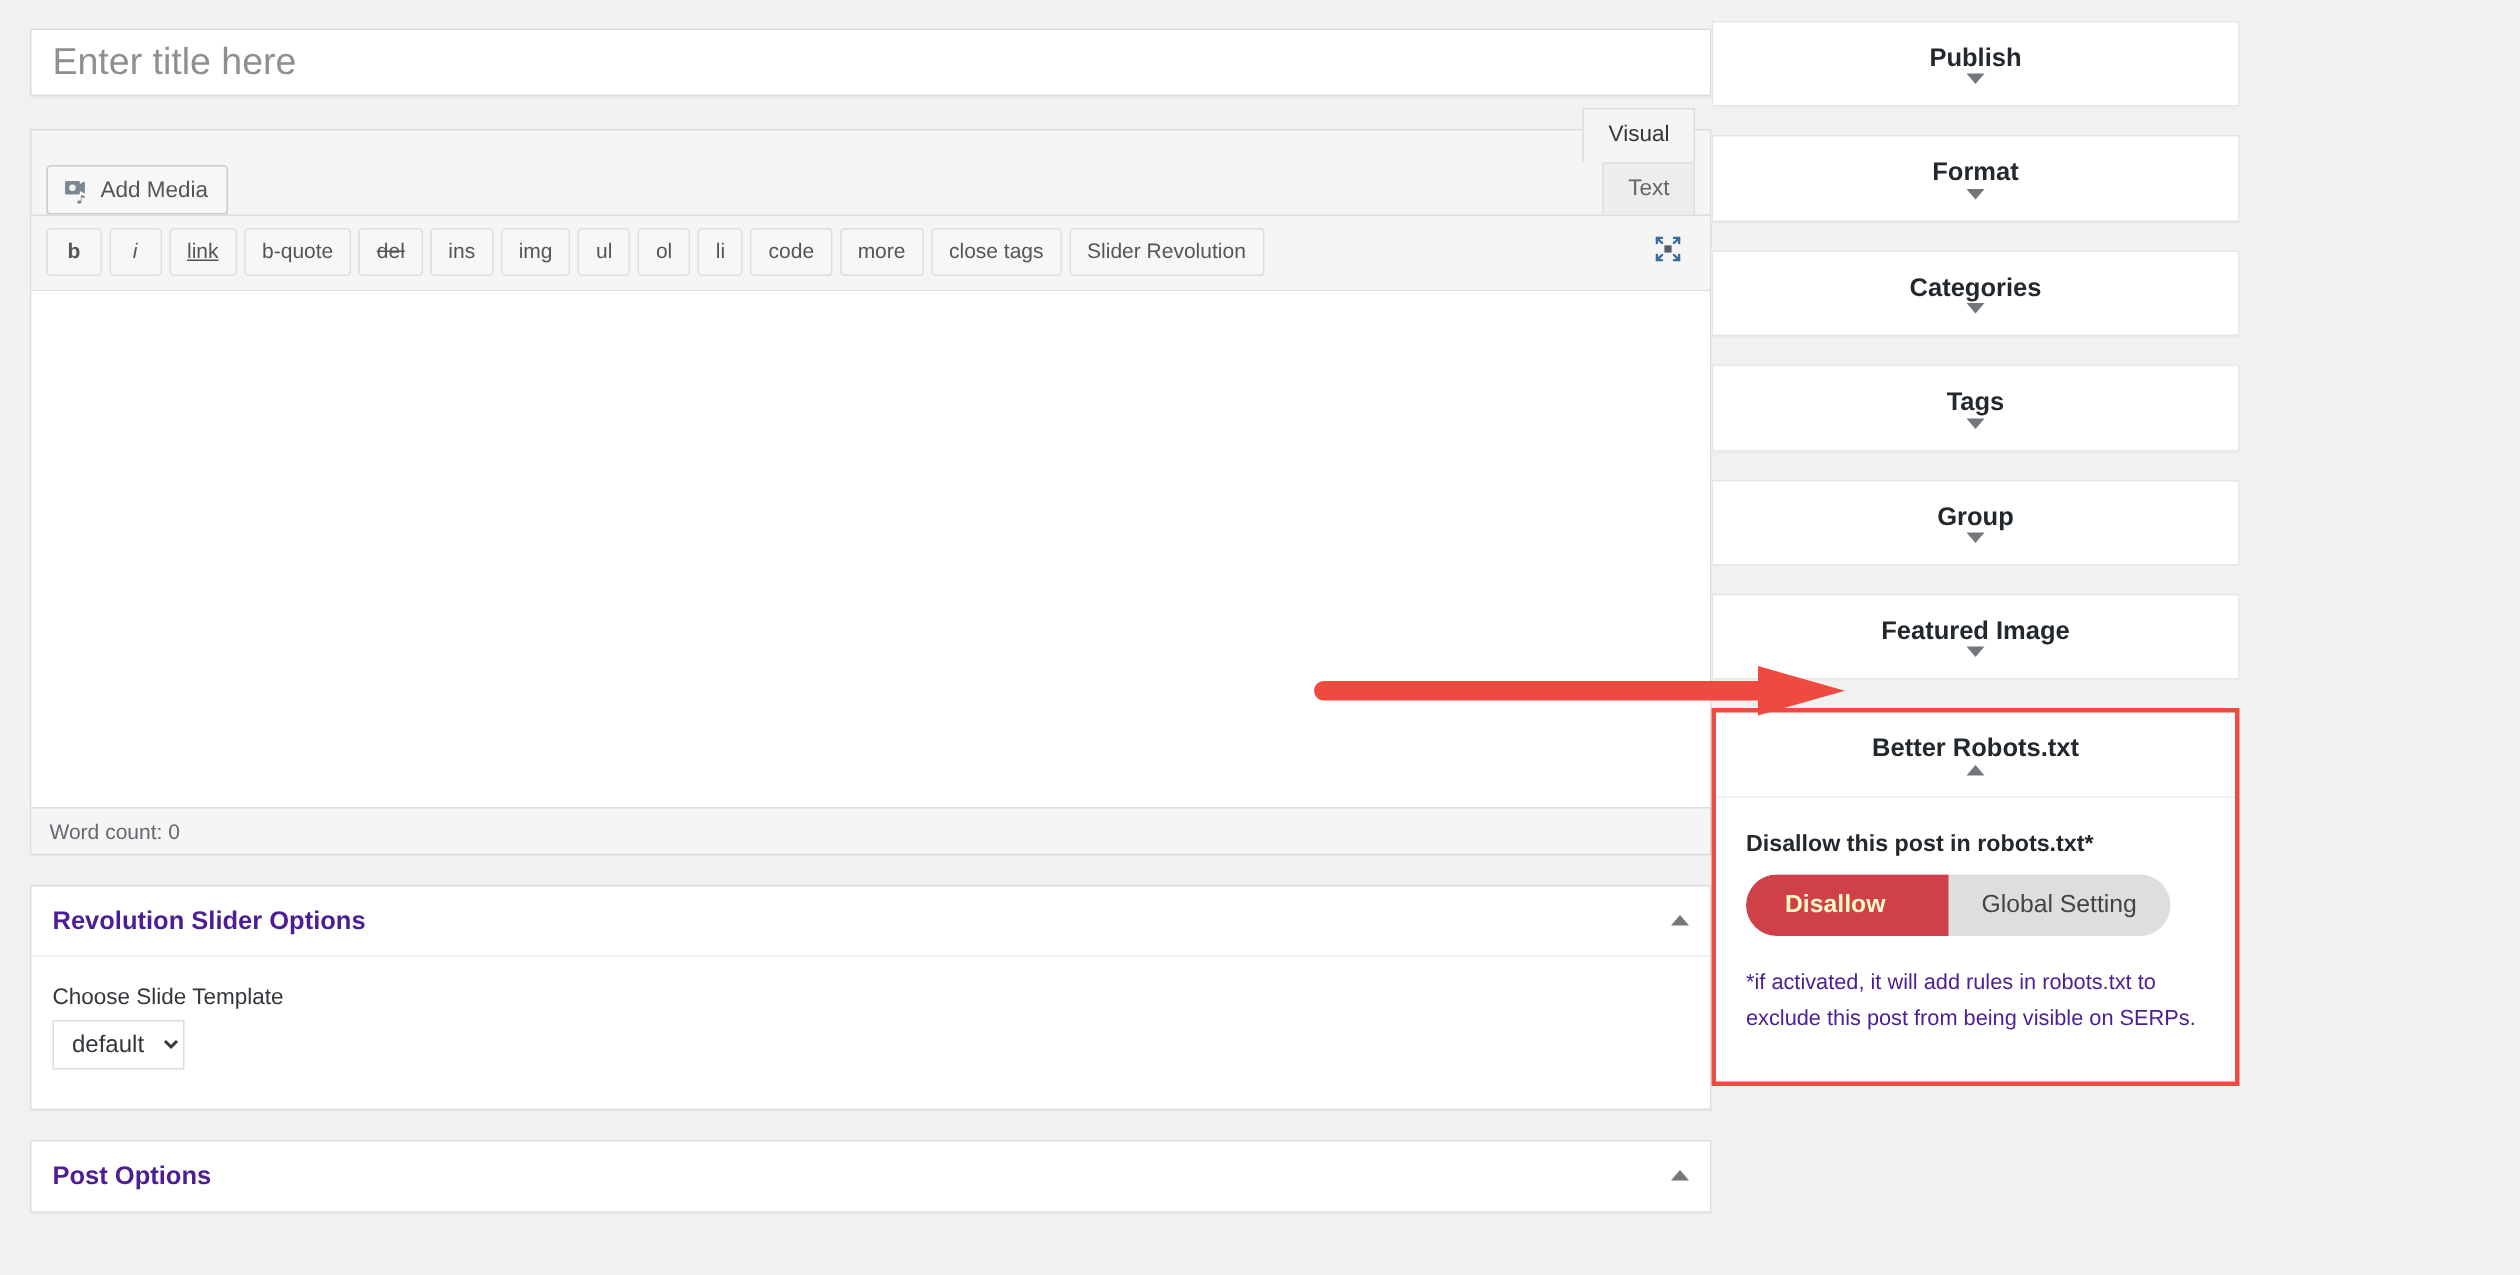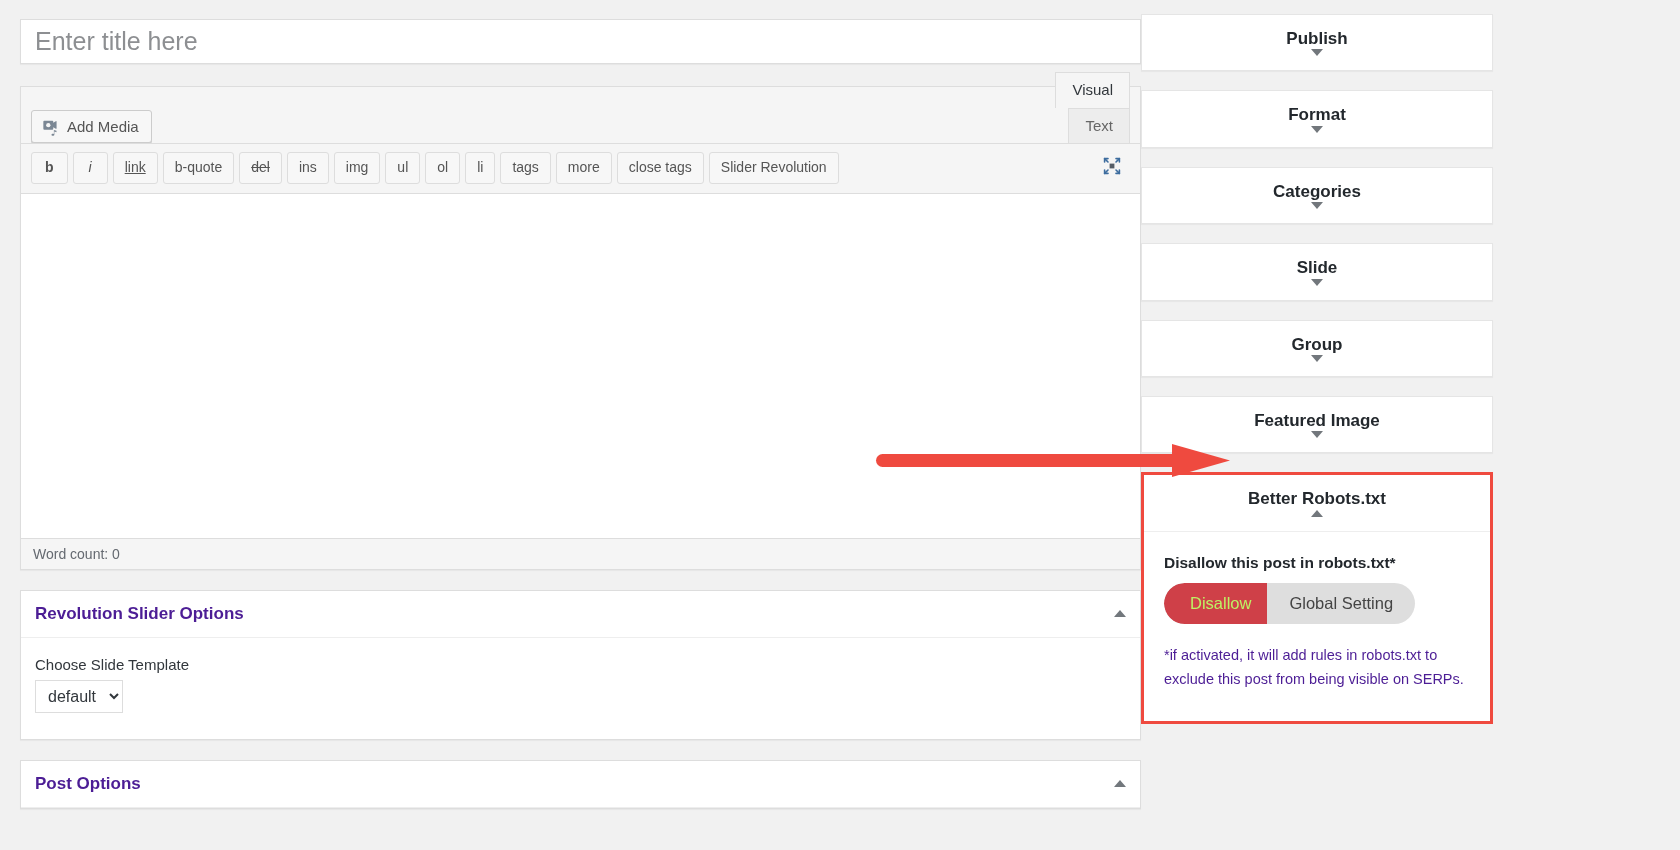--- a/index.html
+++ b/index.html
@@ -252,24 +252,25 @@
   .toggle-opt {
     font-size: 16.5px;
     padding: 10px 22px;
     cursor: pointer;
     line-height: 1.3;
     color: #444;
     user-select: none;
   }
   .toggle-opt.on {
     background: #cf4048;
-    color: #bef264;
+    color: #fef9c3;
     border-radius: 22px 0 0 22px;
     padding-left: 26px;
-    padding-right: 16px;
+    padding-right: 42px;
+    font-weight: bold;
   }
   .robots-note {
     margin-top: 20px;
     font-size: 14.5px;
     line-height: 1.62;
     color: #4c1d95;
   }
 
   
   #arrow-annotation {
@@ -316,21 +317,21 @@
         <button class="qt-btn qt-b">b</button>
         <button class="qt-btn qt-i">i</button>
         <button class="qt-btn qt-link">link</button>
         <button class="qt-btn">b-quote</button>
         <button class="qt-btn qt-del">del</button>
         <button class="qt-btn">ins</button>
         <button class="qt-btn">img</button>
         <button class="qt-btn">ul</button>
         <button class="qt-btn">ol</button>
         <button class="qt-btn">li</button>
-        <button class="qt-btn">tags</button>
+        <button class="qt-btn">code</button>
         <button class="qt-btn">more</button>
         <button class="qt-btn">close tags</button>
         <button class="qt-btn">Slider Revolution</button>
         <span class="qt-spacer"></span>
         <button class="fullscreen-btn">
           <span>
             <svg width="20" height="20" viewBox="0 0 20 20" fill="none" stroke="#3c6c9e" stroke-width="1.6" stroke-linecap="round">
               <rect x="7.6" y="7.6" width="4.8" height="4.8" fill="#555d66" stroke="none"></rect>
               <path d="M6 6 L2.6 2.6 M14 6 L17.4 2.6 M6 14 L2.6 17.4 M14 14 L17.4 17.4"></path>
               <path d="M2.6 2.6 v3.4 M2.6 2.6 h3.4 M17.4 2.6 v3.4 M17.4 2.6 h-3.4 M2.6 17.4 v-3.4 M2.6 17.4 h3.4 M17.4 17.4 v-3.4 M17.4 17.4 h-3.4" fill="none"></path>
@@ -384,21 +385,21 @@
 
     <div class="mb">
       <div class="mb-head">
         <span class="mb-title">Categories</span>
         <span class="tri-down"></span>
       </div>
     </div>
 
     <div class="mb">
       <div class="mb-head">
-        <span class="mb-title">Slide</span>
+        <span class="mb-title">Tags</span>
         <span class="tri-down"></span>
       </div>
     </div>
 
     <div class="mb">
       <div class="mb-head">
         <span class="mb-title">Group</span>
         <span class="tri-down"></span>
       </div>
     </div>

